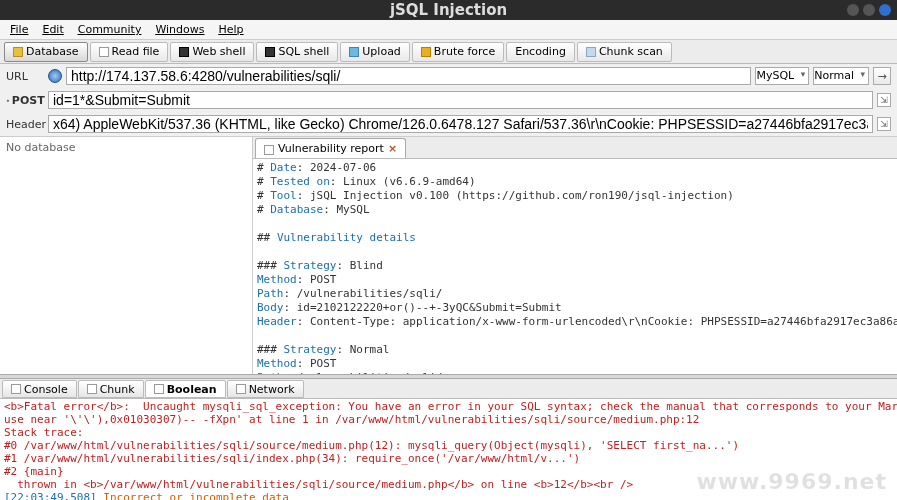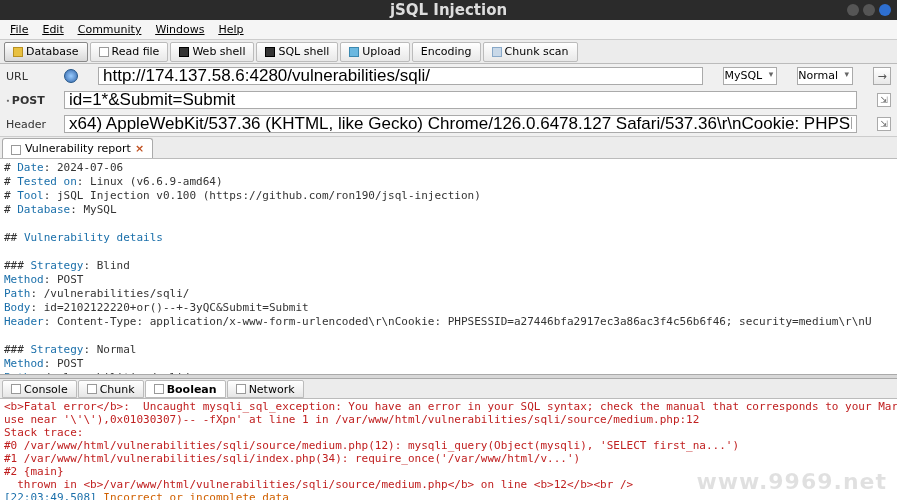--- a/index.html
+++ b/index.html
@@ -19,23 +19,23 @@
 .tool-btn.active { background: linear-gradient(#fff,#d8d8d8); border-color: #888; }
 .icon-sq { width: 10px; height: 10px; display: inline-block; }
 .ic-db { background: #e8c040; border: 1px solid #b89020; }
 .ic-admin { background: #e0e0e0; border: 1px solid #999; }
 .ic-file { background: #fff; border: 1px solid #999; }
 .ic-web { background: #333; border: 1px solid #000; }
 .ic-sql { background: #333; border: 1px solid #000; }
 .ic-upload { background: #6bb8e0; border: 1px solid #3a88b0; }
 .ic-brute { background: #e8b020; border: 1px solid #b88000; }
 .ic-batch { background: #c8d8e8; border: 1px solid #88a8c8; }
-.input-row { display: flex; align-items: center; padding: 3px 6px; gap: 20px; background: #f0f0f0; }
+.input-row { display: flex; align-items: center; padding: 3px 6px; gap: 4px; background: #f0f0f0; }
 .input-row .label { width: 38px; color: #333; font-size: 11px; }
-.input-row input[type=text] { flex: 1; border: 1px solid #aaa; padding: 2px 4px; font-size: 17px; background: #fff; height: 18px; }
+.input-row input[type=text] { flex: 1; border: 1px solid #aaa; padding: 2px 4px; font-size: 14px; background: #fff; height: 18px; }
 .input-row .combo { border: 1px solid #aaa; background: #fff; padding: 1px 14px 1px 0; font-size: 11px; height: 18px; position: relative; cursor: pointer; }
 .input-row .combo::after { content: "▾"; position: absolute; right: 3px; top: 1px; font-size: 9px; color: #666; }
 .arrow-btn { border: 1px solid #aaa; background: linear-gradient(#fff,#e8e8e8); width: 18px; height: 18px; display: flex; align-items: center; justify-content: center; cursor: pointer; font-size: 11px; color: #555; }
 .globe { width: 14px; height: 14px; border-radius: 50%; background: radial-gradient(#9cf,#36a); border: 1px solid #258; display: inline-block; }
 .post-label { font-weight: bold; color: #333; width: 38px; display: flex; align-items: center; gap: 2px; }
 .post-label::before { content: "•"; font-size: 6px; color: #666; }
 .expand-btn { width: 14px; height: 14px; border: 1px solid #aaa; background: #fff; display: flex; align-items: center; justify-content: center; cursor: pointer; font-size: 9px; color: #666; }
 .main-area { display: flex; height: 238px; border-top: 1px solid #ccc; }
 .sidebar { width: 253px; background: #fff; border-right: 1px solid #ccc; padding: 4px 6px; color: #666; font-size: 11px; }
 .content { flex: 1; display: flex; flex-direction: column; background: #fff; overflow: hidden; }
@@ -89,20 +89,24 @@
     </div>
     <div class="tool-btn">
       <span class="icon-sq ic-sql"></span>
       <span>SQL shell</span>
     </div>
     <div class="tool-btn">
       <span class="icon-sq ic-upload"></span>
       <span>Upload</span>
     </div>
     <div class="tool-btn">
+      <span class="icon-sq ic-brute"></span>
+      <span>Brute force</span>
+    </div>
+    <div class="tool-btn">
       <span>Encoding</span>
     </div>
     <div class="tool-btn">
       <span class="icon-sq ic-batch"></span>
       <span>Chunk scan</span>
     </div>
   </div>
 
 <div class="input-row">
   <span class="label">URL</span>
@@ -119,20 +123,23 @@
   <span class="expand-btn">⇲</span>
 </div>
 
 <div class="input-row">
   <span class="label">Header</span>
   <input type="text" value="x64) AppleWebKit/537.36 (KHTML, like Gecko) Chrome/126.0.6478.127 Safari/537.36\r\nCookie: PHPSESSID=a27446bfa2917ec3a86ac3f4c56b6f46; security=medium" style="">
   <span class="expand-btn">⇲</span>
 </div>
 
 <div class="main-area">
+  <div class="sidebar">
+    <span>No database</span>
+  </div>
   <div class="content">
     <div class="tab-strip">
       <div class="tab">
         <span class="icon-sq ic-file"></span>
         <span>Vulnerability report</span>
         <span class="close">×</span>
       </div>
     </div>
     <div class="report" id="report"><div># <span class="kw">Date</span>: 2024-07-06</div><div># <span class="kw">Tested on</span>: Linux (v6.6.9-amd64)</div><div># <span class="kw">Tool</span>: jSQL Injection v0.100 (https://github.com/ron190/jsql-injection)</div><div># <span class="kw">Database</span>: MySQL</div><div>&nbsp;</div><div>## <span class="kw">Vulnerability details</span></div><div>&nbsp;</div><div>### <span class="kw">Strategy</span>: Blind</div><div><span class="kw">Method</span>: POST</div><div><span class="kw">Path</span>: /vulnerabilities/sqli/</div><div><span class="kw">Body</span>: id=2102122220+or(<query>)--+-3yQC&amp;Submit=Submit</query></div><div><span class="kw">Header</span>: Content-Type: application/x-www-form-urlencoded\r\nCookie: PHPSESSID=a27446bfa2917ec3a86ac3f4c56b6f46; security=medium\r\nU</div><div>&nbsp;</div><div>### <span class="kw">Strategy</span>: Normal</div><div><span class="kw">Method</span>: POST</div><div><span class="kw">Path</span>: /vulnerabilities/sqli/</div></div>
   </div>

